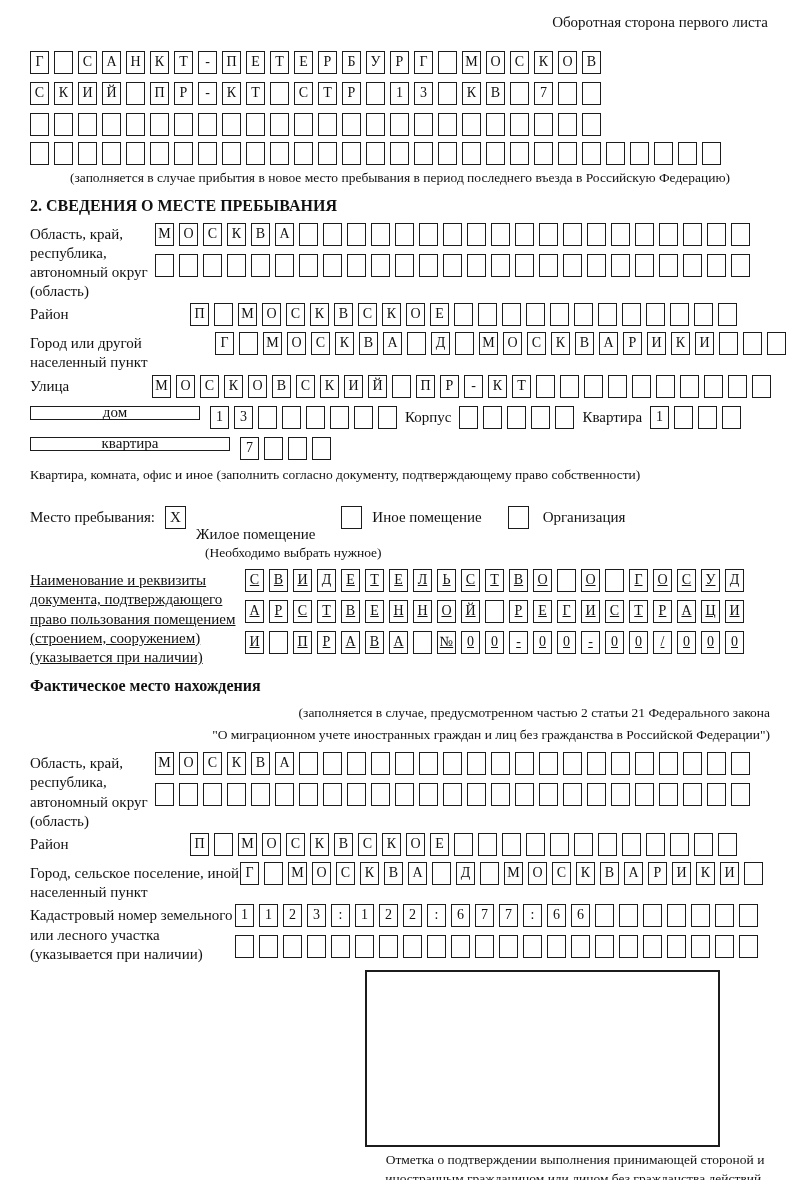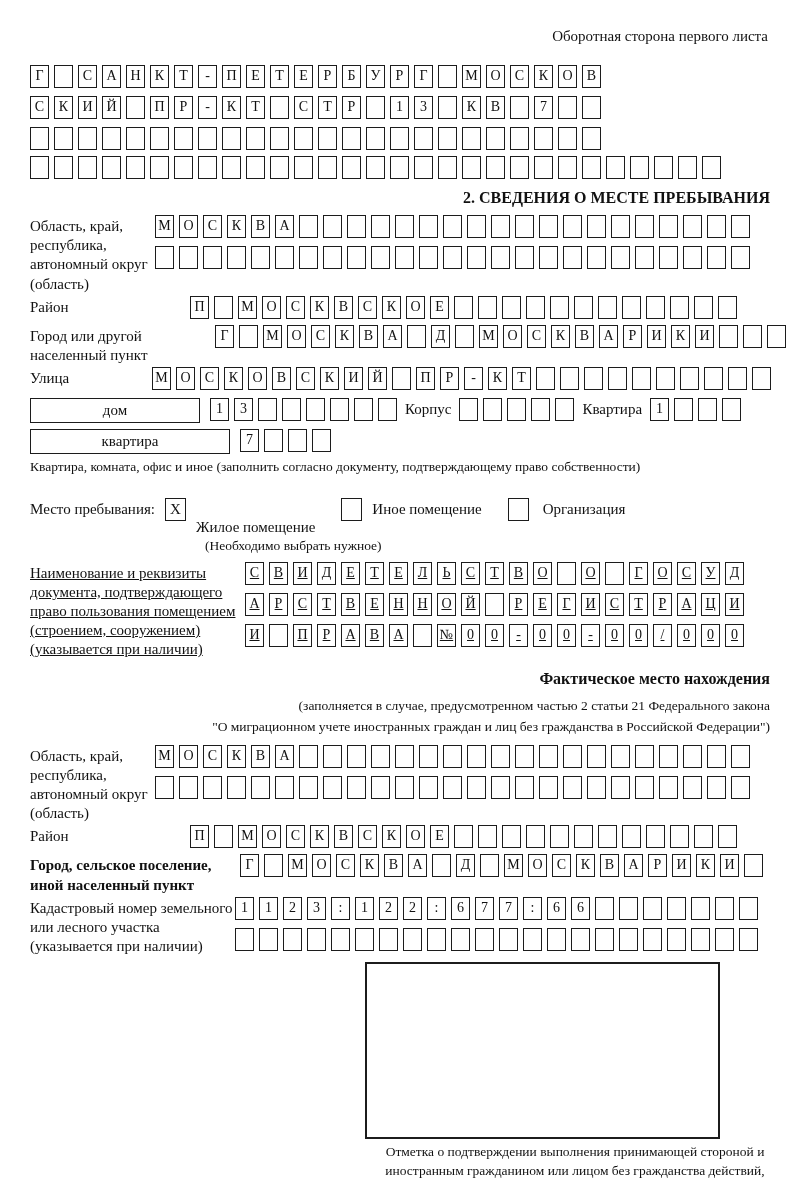--- a/index.html
+++ b/index.html
@@ -1,30 +1,30 @@
 <!DOCTYPE html>
 <html><head>
 <meta charset="utf-8">
 <style>
   html,body{margin:0;padding:0;background:#fff;}
   body{font-family:"Liberation Serif","DejaVu Serif",serif;color:#111;}
   .page{width:800px;min-height:1180px;box-sizing:border-box;padding:10px 30px 20px;background:#fff;}
-  .top-note{text-align:right;font-size:15px;margin:18px 2px 20px 0;}
+  .top-note{text-align:right;font-size:15px;margin:4px 2px 20px 0;}
   .frow{display:flex;align-items:flex-start;margin-bottom:2px;}
   .flabel{font-size:15px;line-height:1.28;flex-shrink:0;padding-top:2px;}
   .w145{width:145px;} .w125{width:125px;} .w160{width:160px;} .w185{width:185px;}
-  .w122{width:122px;} .w215{width:215px;} .w210{width:210px;font-weight:bold;} .w205{width:205px;}
+  .w122{width:122px;} .w215{width:215px;} .w210{width:210px;} .w205{width:205px;}
   .boxcol{display:flex;flex-direction:column;gap:4px;}
   .boxrow{display:flex;gap:5px;margin-bottom:4px;}
   .cbox{box-sizing:border-box;width:19px;height:23px;border:1.6px solid #1c1c1c;
         font-size:14px;line-height:20px;text-align:center;flex-shrink:0;background:#fff;}
   .caption{font-size:13.5px;line-height:1.3;margin:1px 0 6px;}
   .caption.center{text-align:center;}
-  .sec-title{font-size:16px;font-weight:bold;text-align:right;margin:10px 0 8px;}
-  .wide-field{box-sizing:border-box;border:1.6px solid #1c1c1c;height:25px;display:flex;
+  .sec-title{font-size:16px;font-weight:bold;text-align:left;margin:10px 0 8px;}
+  .wide-field{box-sizing:border-box;border:1.6px solid #1c1c1c;height:14px;display:flex;
               align-items:center;justify-content:center;font-size:15px;flex-shrink:0;}
   .inline-label{font-size:15px;line-height:23px;margin:0 8px;}
   .dom-row,.kv-row{display:flex;align-items:flex-start;margin:4px 0 2px;}
   .stay-row{display:flex;align-items:center;font-size:15px;margin:8px 0 2px;}
   .ckbox{box-sizing:border-box;width:21px;height:23px;border:1.6px solid #1c1c1c;
          font-size:15px;line-height:20px;text-align:center;margin:0 10px;flex-shrink:0;}
   .stay-note{font-size:13.5px;margin:0 0 8px 175px;}
   .fact-note{text-align:right;font-size:13.5px;line-height:1.45;margin:0 0 2px;}
   .mark-box{width:355px;height:177px;border:2px solid #1c1c1c;margin:6px 0 4px 335px;
             box-sizing:border-box;background:#fff;}
@@ -144,20 +144,21 @@
       <span class="cbox"></span>
       <span class="cbox"></span>
       <span class="cbox"></span>
       <span class="cbox"></span>
       <span class="cbox"></span>
       <span class="cbox"></span>
       <span class="cbox"></span>
       <span class="cbox"></span>
       <span class="cbox"></span>
     </div>
+  <div class="caption center">(заполняется в случае прибытия в новое место пребывания в период последнего въезда в Российскую Федерацию)</div>
 
   <div class="sec-title">2. СВЕДЕНИЯ О МЕСТЕ ПРЕБЫВАНИЯ</div>
 
   <div class="frow">
     <div class="flabel w125">Область, край, республика, автономный округ (область)</div>
     <div class="boxcol">
       <div class="boxrow">
           <span class="cbox">М</span>
           <span class="cbox">О</span>
           <span class="cbox">С</span>

